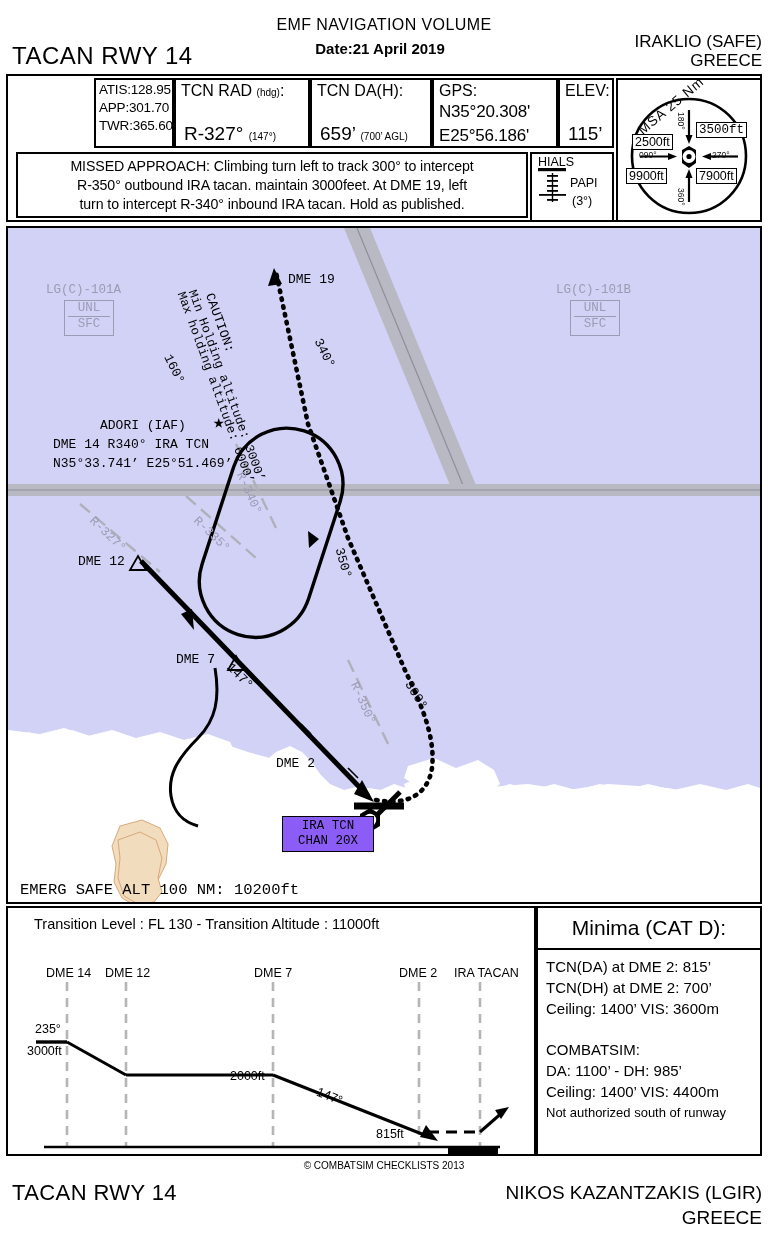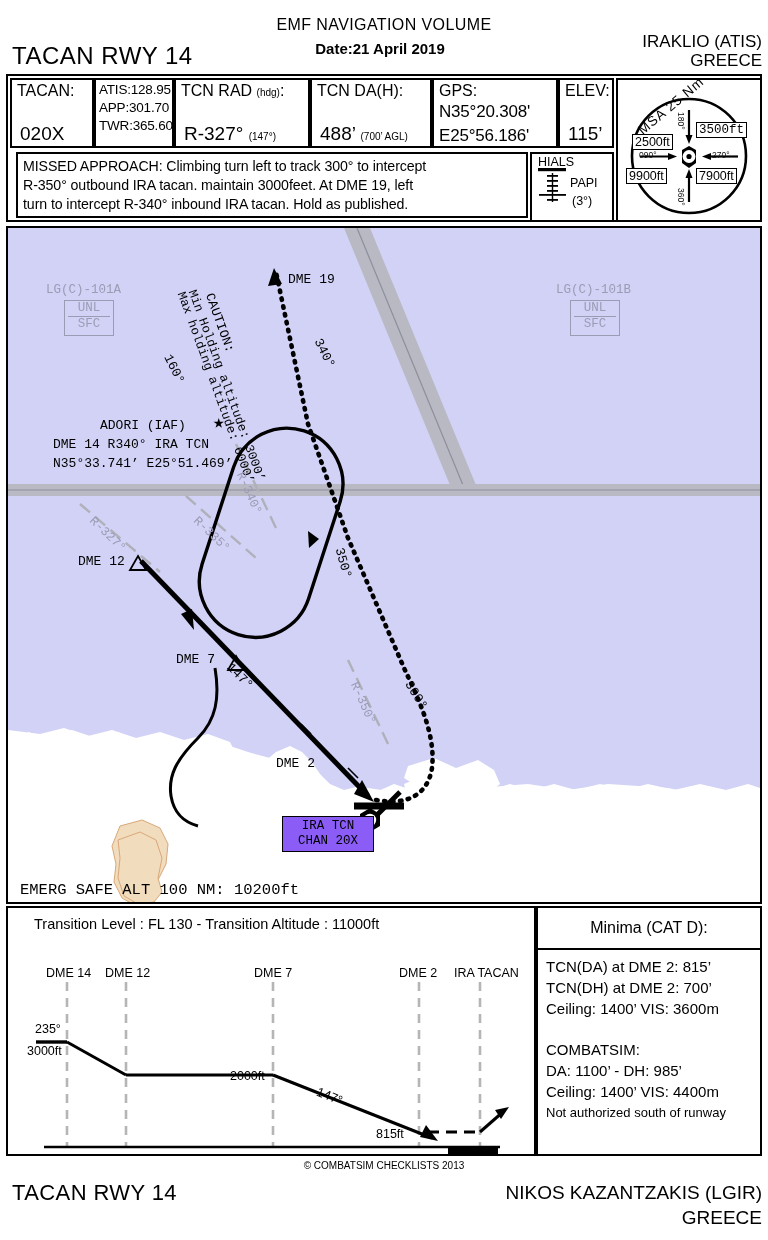--- a/index.html
+++ b/index.html
@@ -21,21 +21,21 @@
   .hdr{position:absolute;left:6px;top:74px;width:756px;height:148px;
        border:2.5px solid #000;box-sizing:border-box;}
   .cellbox{position:absolute;border:2px solid #000;box-sizing:border-box;background:#fff;}
   .cl-top{position:absolute;left:5px;top:2px;font-size:16px;}
   .cl-bot{position:absolute;left:8px;bottom:1px;font-size:19px;}
   .cl-sub{font-size:10px;}
   .freqline{position:absolute;left:3px;font-size:13.5px;letter-spacing:-.2px;}
 
   
   .ma{position:absolute;left:8px;top:76px;width:512px;height:66px;
-      border:2px solid #000;box-sizing:border-box;padding:3px 5px 4px 5px;}
+      border:2px solid #000;box-sizing:border-box;padding:3px 5px 4px 5px;text-align:center;}
   .ma p{margin:0;font-size:14.2px;line-height:19px;letter-spacing:-.1px;}
   .hials{position:absolute;left:522px;top:76px;width:84px;height:70px;
       border:2px solid #000;box-sizing:border-box;}
 
   
   .msabox{position:absolute;left:608px;top:2px;width:146px;height:144px;
       border:2px solid #000;box-sizing:border-box;overflow:hidden;}
   .msa-alt{position:absolute;border:1.4px solid #000;background:#fff;
       font-size:12.5px;padding:0px 2px;line-height:14px;}
   .msa-brg{position:absolute;font-size:8.5px;color:#111;}
@@ -58,21 +58,21 @@
         border:2.5px solid #000;box-sizing:border-box;overflow:hidden;background:#fff;}
   .translv{position:absolute;left:26px;top:8px;font-size:14.5px;}
   .dmelab{position:absolute;font-size:12.5px;white-space:nowrap;}
   .palt{position:absolute;font-size:12.5px;white-space:nowrap;}
 
   
   .min{position:absolute;left:536px;top:906px;width:226px;height:250px;
        border:2.5px solid #000;box-sizing:border-box;background:#fff;}
   .min-h{position:absolute;left:0;top:0;width:100%;height:42px;
        border-bottom:2.5px solid #000;box-sizing:border-box;
-       text-align:center;font-size:16px;line-height:40px;}
+       text-align:center;font-size:21px;line-height:40px;}
   .min-b{position:absolute;left:8px;top:48px;right:4px;font-size:15px;line-height:21px;}
   .min-b .sm{font-size:13px;}
 
   
   .copy{position:absolute;left:0;top:1160px;width:768px;text-align:center;font-size:10px;}
   .f-l1{position:absolute;left:12px;top:1180px;font-size:22px;letter-spacing:.4px;}
   .f-l2{position:absolute;left:12px;top:1211px;font-size:14.5px;letter-spacing:.1px;}
   .f-r1{position:absolute;right:6px;top:1182px;font-size:19px;text-align:right;}
   .f-r2{position:absolute;right:6px;top:1207px;font-size:19px;text-align:right;}
 
@@ -81,29 +81,25 @@
 </head>
 <body>
 
 <div class="pg">
 
   <div class="t-center-top">EMF NAVIGATION VOLUME</div>
   <div class="t-date">
     <span>Date:</span><span>21 April 2019</span>
   </div>
   <div class="t-left-title">TACAN RWY 14</div>
-  <div class="t-right1">IRAKLIO (ATIS)</div>
+  <div class="t-right1">IRAKLIO (SAFE)</div>
   <div class="t-right2">GREECE</div>
 
   <div class="hdr">
 
-    <div class="cellbox" style="left:2px;top:2px;width:84px;height:70px;">
-      <div class="cl-top">TACAN:</div>
-      <div class="cl-bot">020X</div>
-    </div>
 
     <div class="cellbox" style="left:86px;top:2px;width:80px;height:70px;">
       <div class="freqline" style="top:2px;">ATIS:128.95</div>
       <div class="freqline" style="top:20px;">APP:301.70</div>
       <div class="freqline" style="top:38px;">TWR:365.60</div>
     </div>
 
     <div class="cellbox" style="left:166px;top:2px;width:136px;height:70px;">
       <div class="cl-top">
         <span>TCN RAD</span>
@@ -111,21 +107,21 @@
       </div>
       <div class="cl-bot">
         <span>R-327°</span>
         <span class="cl-sub">(147°)</span>
       </div>
     </div>
 
     <div class="cellbox" style="left:302px;top:2px;width:122px;height:70px;">
       <div class="cl-top">TCN DA(H):</div>
       <div class="cl-bot">
-        <span>488’</span>
+        <span>659’</span>
         <span class="cl-sub">(700’ AGL)</span>
       </div>
     </div>
 
     <div class="cellbox" style="left:424px;top:2px;width:126px;height:70px;">
       <div class="cl-top">GPS:</div>
       <div class="freqline" style="top:22px;left:5px;font-size:17px;">N35°20.308'</div>
       <div class="freqline" style="top:46px;left:5px;font-size:17px;">E25°56.186'</div>
     </div>
 

